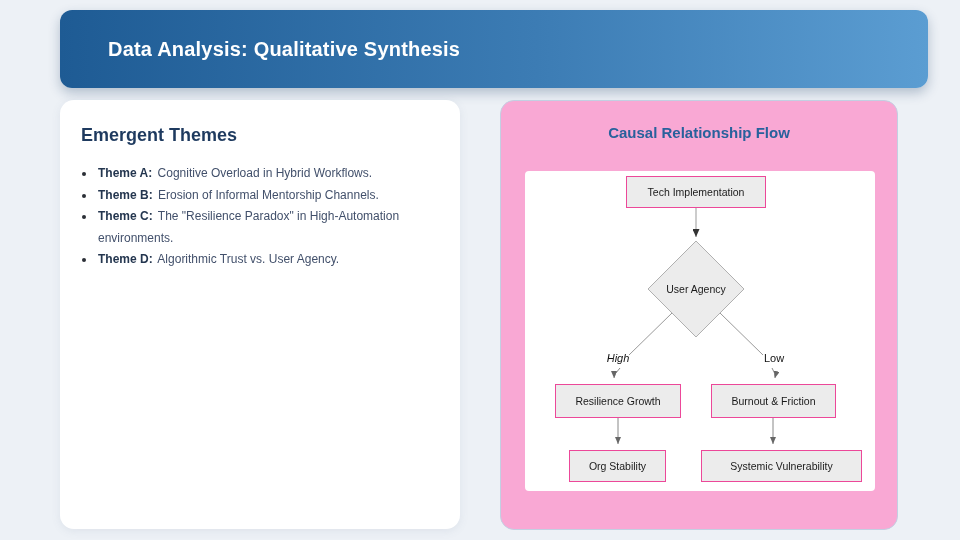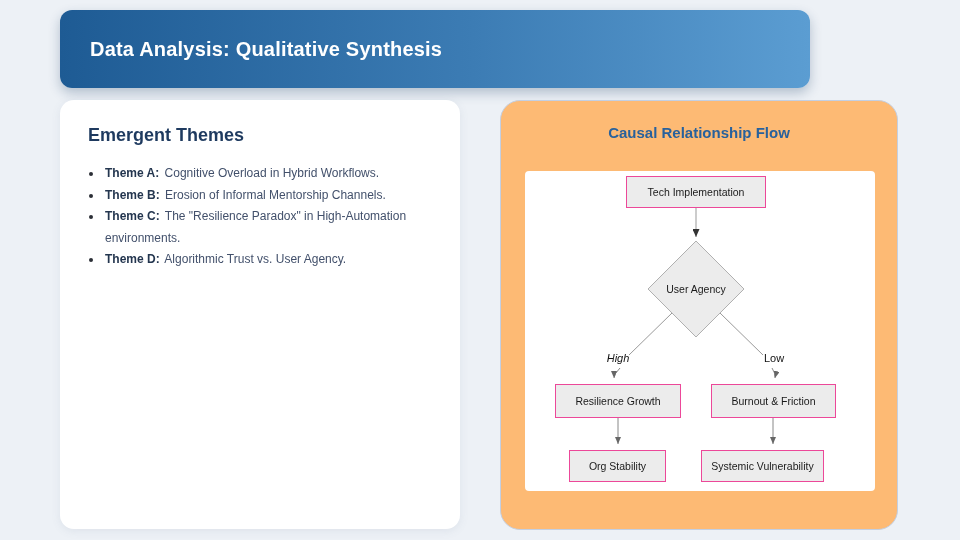--- a/index.html
+++ b/index.html
@@ -4,49 +4,49 @@
 <style>
   html,body { margin:0; padding:0; }
   body {
     width:960px; height:540px; position:relative; overflow:hidden;
     background:#edf1f6;
     font-family:"Liberation Sans", sans-serif;
   }
 
   
   .banner {
-    position:absolute; left:60px; top:10px; width:750px; height:78px;
+    position:absolute; left:60px; top:10px; width:868px; height:78px;
     border-radius:12px;
     background:linear-gradient(90deg,#1e5b94 0%,#3c7cb4 55%,#5b9dd2 100%);
     box-shadow:0 5px 12px rgba(25,60,100,.28);
     display:flex; align-items:center;
-    box-sizing:border-box; padding-left:30px;
+    box-sizing:border-box; padding-left:48px;
   }
   .banner h1 { margin:0; color:#ffffff; font-size:20px; font-weight:bold; letter-spacing:.2px; }
 
   
   .themes-card {
     position:absolute; left:60px; top:100px; width:400px; height:429px;
     background:#ffffff; border-radius:14px;
     box-shadow:0 2px 10px rgba(90,110,140,.10);
-    box-sizing:border-box; padding:25px 28px;
+    box-sizing:border-box; padding:25px 21px;
   }
   .themes-card h2 { margin:0; font-size:18px; font-weight:bold; color:#1e3a5f; }
   .themes-list { margin:17px 0 0; padding-left:15px; }
   .themes-list li {
     font-size:12px; line-height:21.5px; color:#42506b;
     padding-left:2px;
   }
   .themes-list li::marker { color:#2b2f36; }
   .themes-list b { color:#24364f; margin-right:2px; }
 
   
   .flow-card {
     position:absolute; left:500px; top:100px; width:398px; height:430px;
-    background:#fdba74; border:1px solid #c3cfe2; border-radius:20px;
+    background:#f9a8d4; border:1px solid #c3cfe2; border-radius:14px;
     box-sizing:border-box;
   }
   .flow-card h2 {
     margin:23px 0 0; text-align:center;
     font-size:15px; font-weight:bold; color:#28619c;
   }
   .flow-panel {
     position:absolute; left:24px; top:70px; width:350px; height:320px;
     background:#ffffff; border-radius:4px;
   }
@@ -56,21 +56,21 @@
     position:absolute; display:flex; align-items:center; justify-content:center;
     font-size:10.5px; color:#1a1a1a; text-align:center; box-sizing:border-box;
   }
   .nbox { background:#ececec; border:1px solid #ec4899; }
 
   .n-root  { left:101px; top:5px;   width:140px; height:32px; }
   .n-dec   { left:123px; top:100px; width:96px;  height:36px; background:transparent; border:none; }
   .n-lmid  { left:30px;  top:213px; width:126px; height:34px; }
   .n-rmid  { left:186px; top:213px; width:125px; height:34px; }
   .n-lend  { left:44px;  top:279px; width:97px;  height:32px; }
-  .n-rend  { left:176px; top:279px; width:123px; height:32px; }
+  .n-rend  { left:176px; top:279px; width:161px; height:32px; }
 
   .edge-label {
     position:absolute; width:40px; text-align:center;
     font-size:11px; color:#111111;
   }
   .el-high { left:73px;  top:181px;font-style:italic; }
   .el-low  { left:229px; top:181px; }
 </style>
 </head>
 <body>

